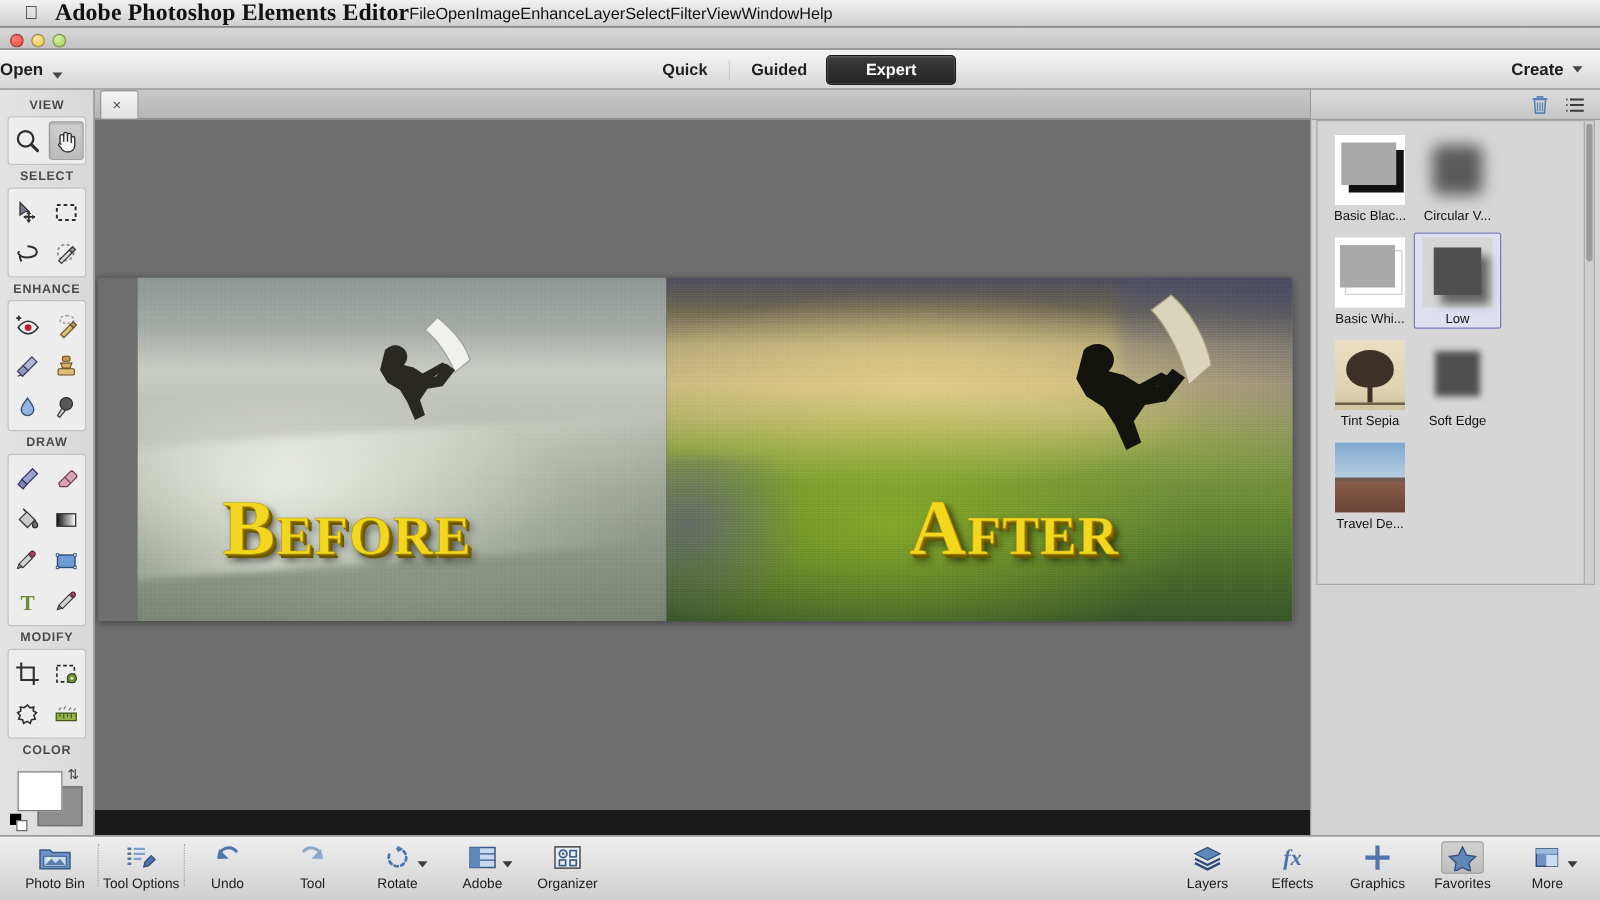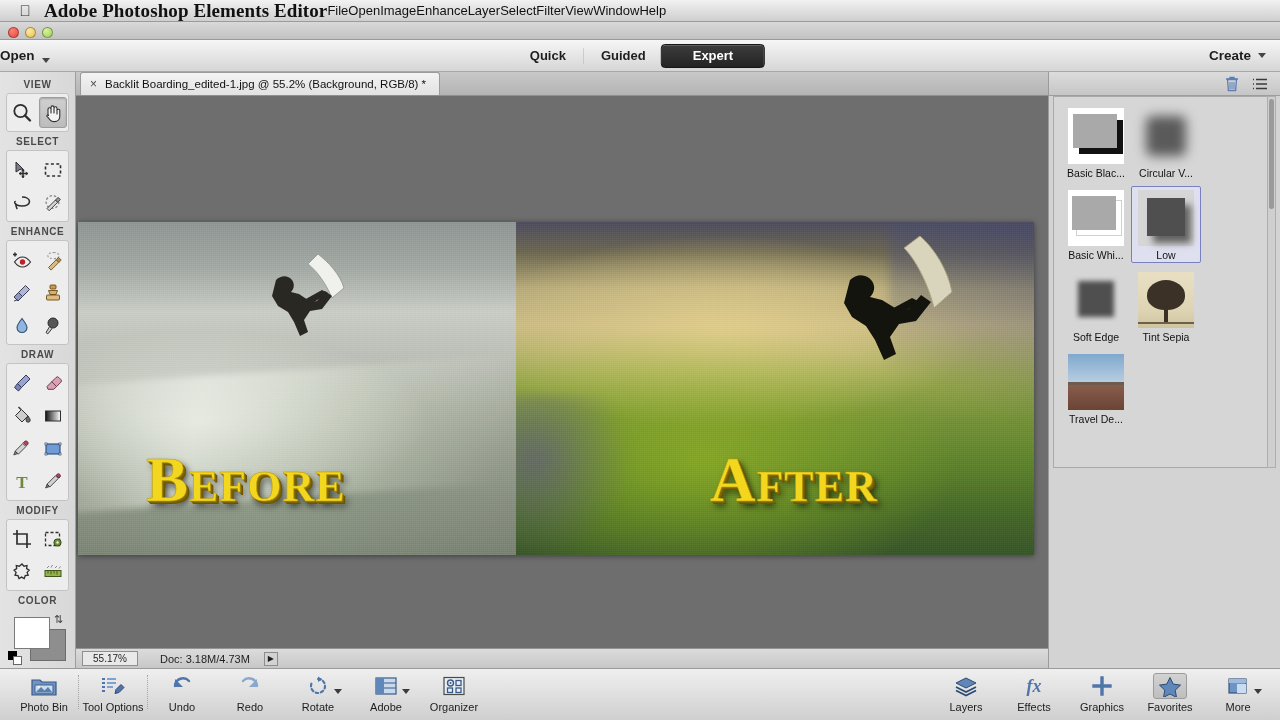--- a/index.html
+++ b/index.html
@@ -123,23 +123,24 @@
   }
   .tab-x { font-size: 12px; color: #4b4b4b; cursor: pointer; }
 
   
   .canvasarea {
     position: absolute; top: 96px; left: 76px; width: 972px; height: 552px;
     background: #6e6e6e;
     overflow: hidden;
   }
   .docwrap {
-    position: absolute; left: 2px; top: 126px; width: 956px; height: 333px;
+    position: absolute; left: 2px; top: 126px; width: 956px; height: 275px;
     box-shadow: 0 1px 6px rgba(0,0,0,.45);
     display: flex;
+    padding-left: 32px;
   }
   .half { position: relative; height: 100%; overflow: hidden; }
   .half-before { width: 438px; }
   .half-after  { width: 518px; }
 
   
   .img-before {
     position: absolute; inset: 0;
     background:
       radial-gradient(ellipse 150% 70% at 40% 88%, rgba(150,165,140,.55) 0%, rgba(120,135,118,0) 60%),
@@ -515,21 +516,20 @@
       <div class="sw-default">
         <i class="sw-d1"></i>
           <i class="sw-d2"></i>
       </div>
     </div>
   </div>
 
   <div class="tabbar">
     <div class="doctab">
       <span class="tab-x">×</span>
-      <span>Backlit Boarding_edited-1.jpg @ 55.2% (Background, RGB/8) *</span>
     </div>
   </div>
 
   <div class="canvasarea">
     <div class="docwrap">
 
       <div class="half half-before">
         <div class="img-before"></div>
         <div class="grain"></div>
         <svg class="surfer" style="left:168px; top:18px;" width="120" height="130" viewBox="0 0 120 130">
@@ -550,25 +550,20 @@
           <path d="M34 52c7-7 17-6 22 1 4 6 2 12-2 16l12 3 18 11 9-2 12-14 10 7-15 19-17 3-9 13 6 17-12 6-9-20-9-14-14-9-8-14z" fill="#14140f"></path>
           <path d="M70 84l26-14 8 4-29 18z" fill="#14140f"></path>
         </svg>
         <div class="big-word word-after">After</div>
       </div>
 
     </div>
 
   </div>
 
-  <div class="statusbar">
-    <div class="zoomfield">55.17%</div>
-    <div class="docinfo">Doc: 3.18M/4.73M</div>
-    <div class="status-arrow">▶</div>
-  </div>
 
   <div class="rightpanel">
     <div class="rp-header">
       <svg width="16" height="17" viewBox="0 0 16 17">
         <path d="M2 4h12M6 2.5h4v1.5H6z" stroke="#5b7fb5" stroke-width="1.3" fill="none"></path>
         <path d="M3.5 4.5h9l-.9 11h-7.2z" fill="none" stroke="#5b7fb5" stroke-width="1.3"></path>
         <path d="M6 7v7M8 7v7M10 7v7" stroke="#5b7fb5" stroke-width="1"></path>
       </svg>
       <svg width="16" height="14" viewBox="0 0 16 14">
         <path d="M1 2.5h1M1 7h1M1 11.5h1" stroke="#3a3a3a" stroke-width="1.6"></path>
@@ -595,35 +590,35 @@
           </div>
         <div class="eff-cap">Basic Whi...</div>
       </div>
       <div class="eff-item sel">
         <div class="eff-thumb t-low">
             <i></i>
           </div>
         <div class="eff-cap">Low</div>
       </div>
       <div class="eff-item">
-        <div class="eff-thumb t-soft">
-            <i></i>
-          </div>
-        <div class="eff-cap">Soft Edge</div>
-      </div>
-      <div class="eff-item">
         <div class="eff-thumb t-sepia">
           <div class="sky"></div>
             <div class="crown"></div>
             <div class="trunk"></div>
             <div class="ground"></div>
         </div>
         <div class="eff-cap">Tint Sepia</div>
       </div>
       <div class="eff-item">
+        <div class="eff-thumb t-soft">
+            <i></i>
+          </div>
+        <div class="eff-cap">Soft Edge</div>
+      </div>
+      <div class="eff-item">
         <div class="eff-thumb t-travel">
           <div class="sky2"></div>
             <div class="gnd2"></div>
             <div class="hz"></div>
         </div>
         <div class="eff-cap">Travel De...</div>
       </div>
     </div>
 
     <div class="rp-scroll">
@@ -672,21 +667,21 @@
         <div class="bb-cap">Undo</div>
       </div>
 
       <div class="bb-item">
         <div class="bb-ico">
           <svg width="26" height="22" viewBox="0 0 26 22">
               <path d="M20 11a8 8 0 0 0-14-5" fill="none" stroke="#8aa7cd" stroke-width="2.4" stroke-linecap="round"></path>
               <path d="M20 4v8h-8z" fill="#8aa7cd"></path>
             </svg>
         </div>
-        <div class="bb-cap">Redo</div>
+        <div class="bb-cap">Tool</div>
       </div>
 
       <div class="bb-item">
         <div class="bb-ico">
           <svg width="26" height="22" viewBox="0 0 26 22">
               <path d="M13 4a7 7 0 1 1-6.5 4.4" fill="none" stroke="#4f75ab" stroke-width="2.2" stroke-linecap="round" stroke-dasharray="2.6 2.8"></path>
               <path d="M13 1.5V7l4.5-2.8z" fill="#4f75ab"></path>
             </svg>
         </div>
         <div class="bb-caret"></div>

